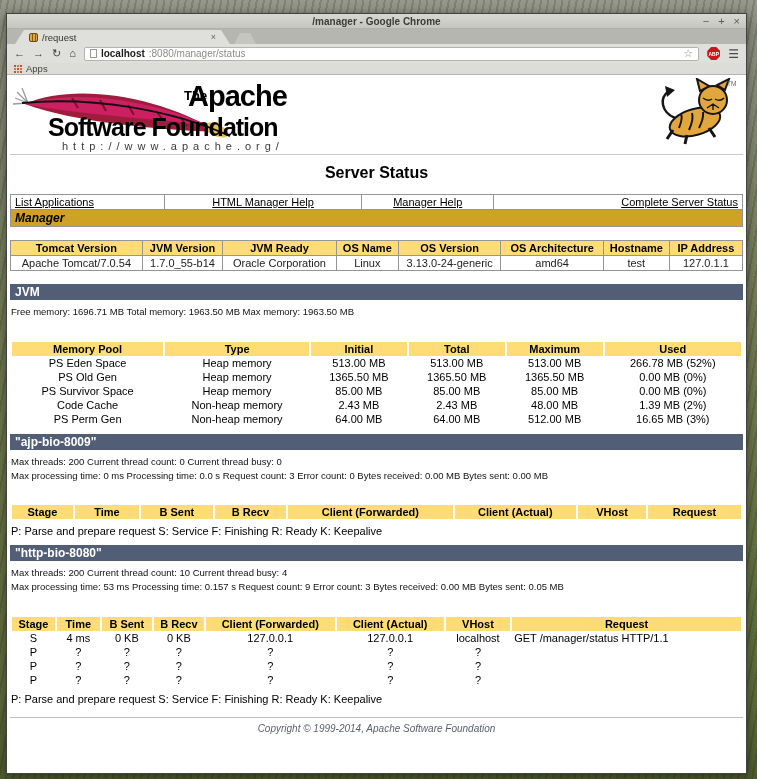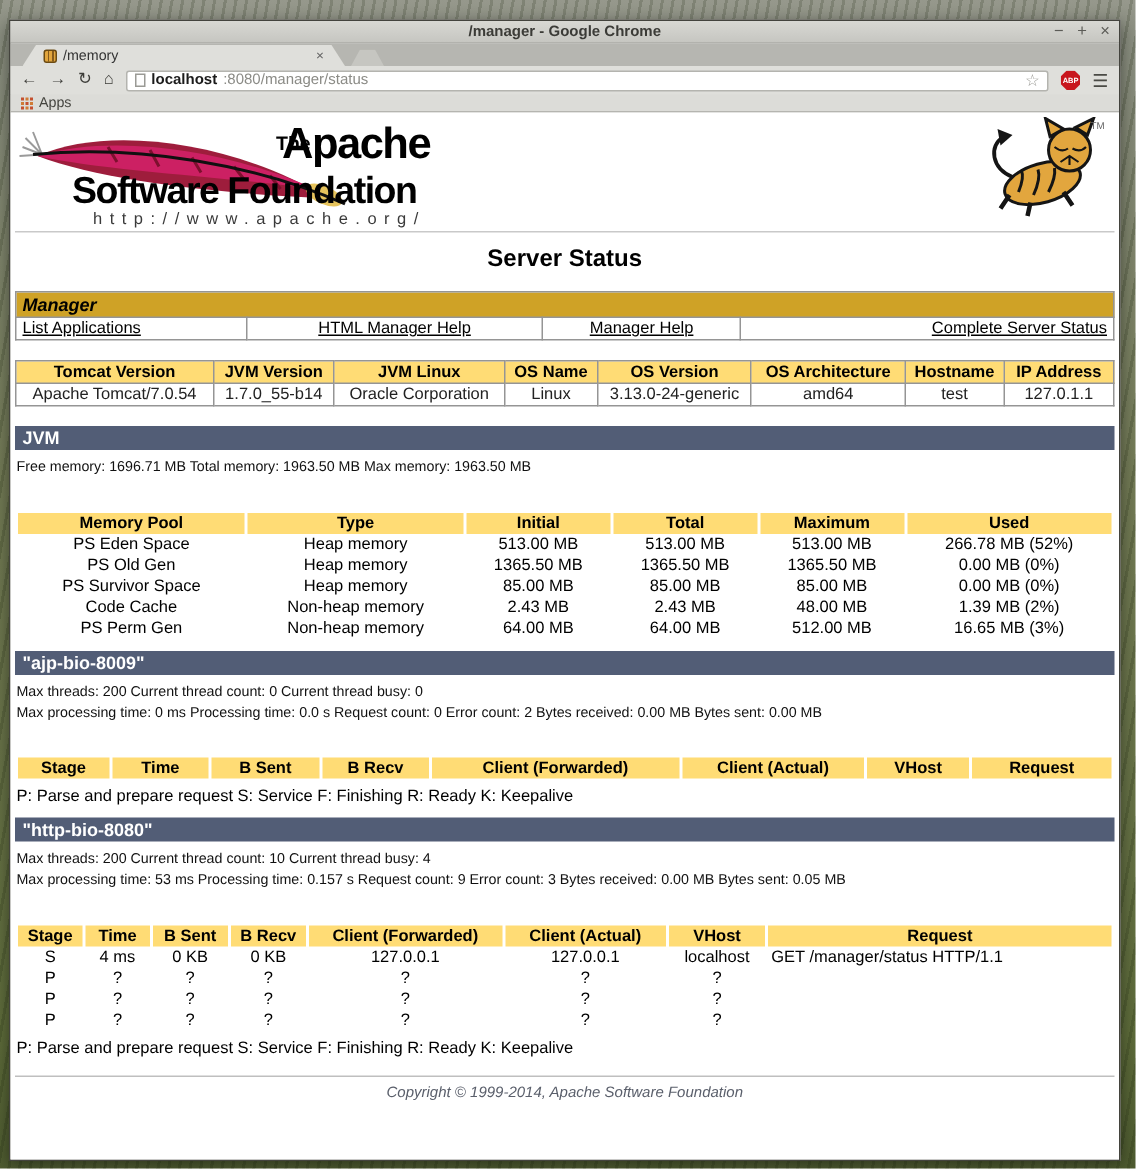--- a/index.html
+++ b/index.html
@@ -96,21 +96,21 @@
     <span class="win-controls">
       <span>−</span>
       <span>+</span>
       <span>×</span>
     </span>
   </div>
 
   <div class="tabstrip">
     <div class="tab">
       <span class="favicon"></span>
-      <span class="tab-label">/memory</span>
+      <span class="tab-label">/request</span>
       <span class="tab-close">×</span>
     </div>
     <div class="new-tab"></div>
   </div>
 
   <div class="toolbar">
     <span class="nav-ic">←</span>
     <span class="nav-ic">→</span>
     <span class="nav-ic">↻</span>
     <span class="nav-ic">⌂</span>
@@ -174,47 +174,47 @@
 
     <table class="boxed">
       <colgroup>
           <col style="width:21%">
           <col style="width:27%">
           <col style="width:18%">
           <col style="width:34%">
         </colgroup>
       <tbody>
           <tr>
-            <td class="gold-title" colspan="4">Manager</td>
-          </tr>
-      <tr>
         <td class="link-cell ta-l"><a href="#">List Applications</a></td>
         <td class="link-cell ta-c"><a href="#">HTML Manager Help</a></td>
         <td class="link-cell ta-c"><a href="#">Manager Help</a></td>
         <td class="link-cell ta-r"><a href="#">Complete Server Status</a></td>
       </tr>
+      <tr>
+            <td class="gold-title" colspan="4">Manager</td>
+          </tr>
     </tbody>
       </table>
 
     <table class="boxed">
       <colgroup>
           <col style="width:18%">
           <col style="width:11%">
           <col style="width:15.5%">
           <col style="width:8.5%">
           <col style="width:14%">
           <col style="width:14%">
           <col style="width:9%">
           <col style="width:10%">
         </colgroup>
       <tbody>
       <tr>
         <td class="gold-hdr">Tomcat Version</td>
         <td class="gold-hdr">JVM Version</td>
-        <td class="gold-hdr">JVM Linux</td>
+        <td class="gold-hdr">JVM Ready</td>
         <td class="gold-hdr">OS Name</td>
         <td class="gold-hdr">OS Version</td>
         <td class="gold-hdr">OS Architecture</td>
         <td class="gold-hdr">Hostname</td>
         <td class="gold-hdr">IP Address</td>
       </tr>
       <tr>
         <td class="val">Apache Tomcat/7.0.54</td>
         <td class="val">1.7.0_55-b14</td>
         <td class="val">Oracle Corporation</td>
@@ -287,21 +287,21 @@
             <td>64.00 MB</td>
             <td>512.00 MB</td>
             <td>16.65 MB (3%)</td>
       </tr>
     </tbody>
       </table>
 
     <div class="section-bar">"ajp-bio-8009"</div>
     <div class="stats">
       <div>Max threads: 200 Current thread count: 0 Current thread busy: 0</div>
-      <div>Max processing time: 0 ms Processing time: 0.0 s Request count: 0 Error count: 2 Bytes received: 0.00 MB Bytes sent: 0.00 MB</div>
+      <div>Max processing time: 0 ms Processing time: 0.0 s Request count: 3 Error count: 0 Bytes received: 0.00 MB Bytes sent: 0.00 MB</div>
     </div>
     <table class="plain">
       <colgroup>
           <col style="width:8.5%">
           <col style="width:9%">
           <col style="width:10%">
           <col style="width:10%">
           <col style="width:23%">
           <col style="width:17%">
           <col style="width:9.5%">

